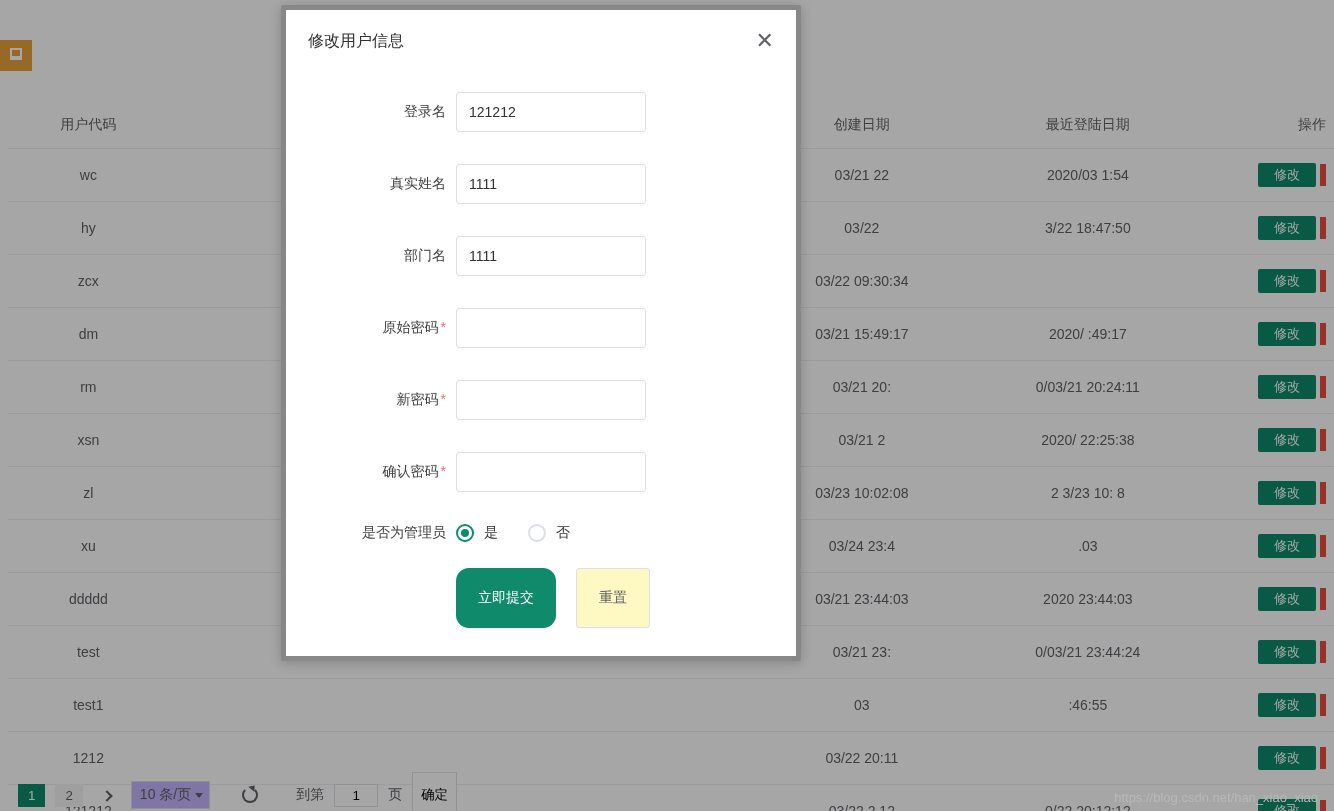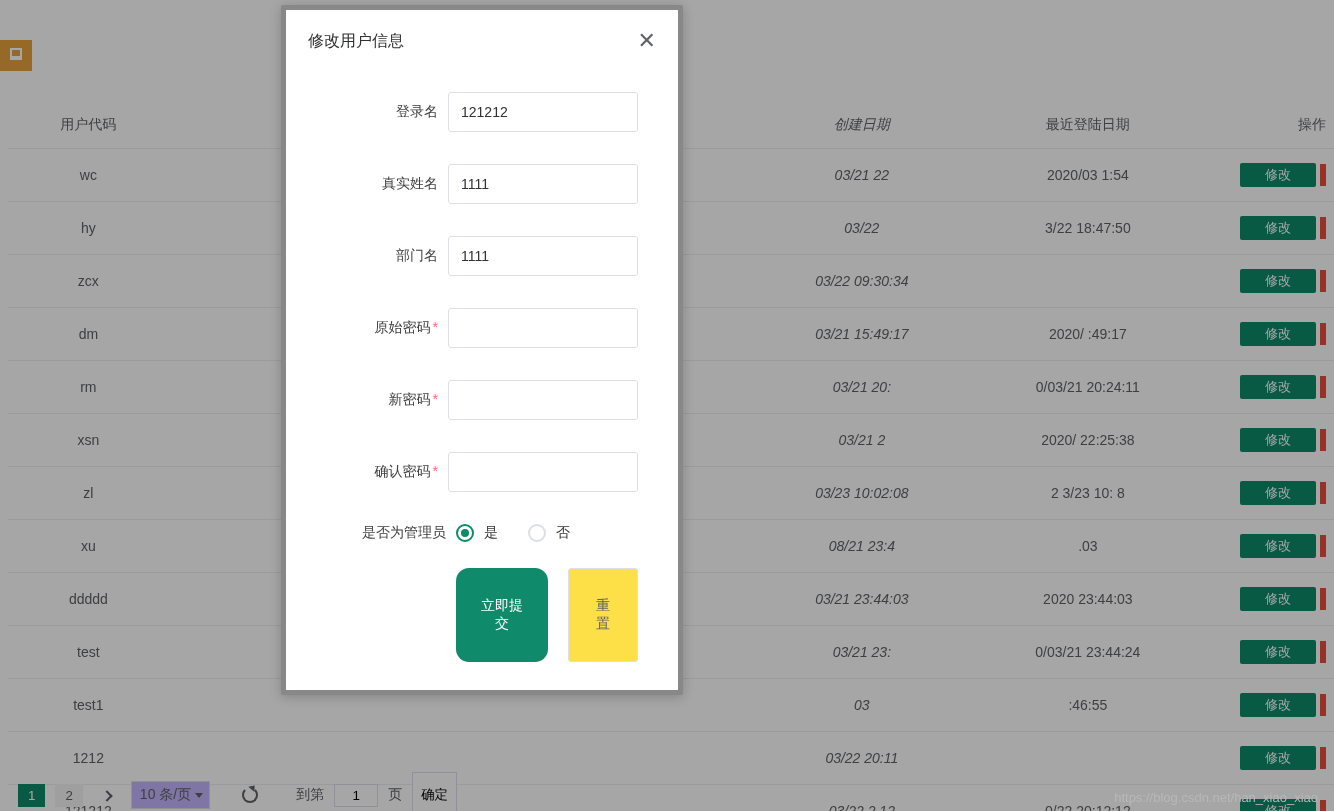--- a/index.html
+++ b/index.html
@@ -8,58 +8,58 @@
 
 .page { position: relative; width: 100%; height: 100%; }
 .btn-yellow { position: absolute; left: 0; top: 40px; background: #E6A23C; color: #fff; padding: 8px 10px; border: none; }
 .icon-doc { display: inline-block; width: 12px; height: 12px; border: 2px solid #fff; border-bottom-width: 4px; }
 
 .table { position: absolute; top: 102px; left: 8px; right: 0; border-collapse: collapse; width: 1326px; }
 .table th { font-weight: 500; color: #606266; background: #fff; padding: 14px 8px; border-bottom: 1px solid #ebeef5; }
 .table td { padding: 14px 8px; text-align: center; border-bottom: 1px solid #ebeef5; color: #606266; }
 .table .col-code { width: 160px; }
 .table .col-spacer { width: 590px; }
-.table .col-created { width: 200px; font-style: italic; }
+.table .col-created { width: 200px; }
 .table .col-lastlogin { width: 250px; }
 .table .col-op { width: 120px; text-align: right; padding-right: 8px; }
-.btn-edit { background: #0F8A6B; color: #fff; border: none; padding: 3px 25px; font-size: 13px; border-radius: 2px; cursor: pointer; }
+.btn-edit { background: #0F8A6B; color: #fff; border: none; padding: 3px 16px; font-size: 13px; border-radius: 2px; cursor: pointer; }
 .slice-red { display: inline-block; width: 6px; height: 22px; background: #E64E3E; margin-left: 4px; vertical-align: middle; }
 
 .pager { position: absolute; left: 18px; bottom: 0; display: flex; align-items: center; gap: 10px; color: #606266; height: 32px; }
 .pg-btn { padding: 4px 10px; border: none; background: #f4f4f5; color: #606266; cursor: pointer; }
 .pg-btn.active { background: #0F8A6B; color: #fff; }
 .chevron-right { display: inline-block; width: 8px; height: 8px; border-top: 2px solid #606266; border-right: 2px solid #606266; transform: rotate(45deg); }
 .page-size-sel { padding: 4px 18px 4px 8px; border: 1px solid #dcdfe6; background: #c4b5fd; position: relative; }
 .tri-down { position: absolute; right: 6px; top: 50%; margin-top: -2px; width: 0; height: 0; border-left: 4px solid transparent; border-right: 4px solid transparent; border-top: 5px solid #606266; }
 .refresh-icon { display: inline-block; width: 16px; height: 16px; border: 2px solid #606266; border-top-color: transparent; border-radius: 50%; position: relative; }
 .refresh-icon::after { content:""; position:absolute; top:-4px; left:5px; width:0; height:0; border-left:4px solid transparent; border-right:4px solid transparent; border-bottom:5px solid #606266; transform:rotate(40deg); }
 .goto-input { width: 44px; text-align: center; padding: 3px; border: 1px solid #dcdfe6; }
 .confirm-btn { padding: 13px 8px; border: 1px solid #dcdfe6; background: #fff; }
 
 
 .overlay { position: absolute; inset: 0; background: rgba(0,0,0,0.35); }
 
 
-.modal { position: absolute; left: 281px; top: 5px; width: 402px; background: #fff; border: 5px solid #888; border-radius: 2px; box-shadow: 0 2px 12px rgba(0,0,0,0.2); }
+.modal { position: absolute; left: 281px; top: 5px; width: 520px; background: #fff; border: 5px solid #888; border-radius: 2px; box-shadow: 0 2px 12px rgba(0,0,0,0.2); }
 .modal-head { display: flex; justify-content: space-between; align-items: center; padding: 18px 22px 8px; }
 .modal-title { font-size: 16px; color: #303133; }
 .close-x { font-size: 22px; color: #606266; cursor: pointer; font-weight: 300; }
 .modal-body { padding: 12px 40px 28px; }
 .frow { display: flex; align-items: center; margin: 18px 0; }
 .frow-gap-lg { margin-top: 32px; }
 .flabel { width: 130px; text-align: right; padding-right: 10px; color: #404040; font-size: 14px; }
 .req::after { content:"*"; color:#f56c6c; margin-left:2px; }
 .finput { width: 190px; height: 40px; padding: 0 12px; border: 1px solid #dcdfe6; border-radius: 3px; font-size: 14px; color: #303133; }
 .radio-wrap { display: inline-flex; align-items: center; margin-right: 30px; cursor: pointer; }
 .radio-circle { width: 18px; height: 18px; border: 2px solid #0F8A6B; border-radius: 50%; display: inline-flex; align-items: center; justify-content: center; margin-right: 10px; }
 .radio-circle.off { border-color: #dcdfe6; }
 .radio-circle .dot { width: 8px; height: 8px; border-radius: 50%; background: #0F8A6B; }
 .btn-row { display: flex; gap: 20px; padding-left: 130px; margin-top: 26px; }
 .btn-primary { background: #0F8A6B; color: #fff; border: none; padding: 12px 22px; font-size: 14px; border-radius: 13px; cursor: pointer; }
-.btn-plain { background: #fde047; color: #606266; border: 1px solid #dcdfe6; padding: 28px 22px; font-size: 14px; border-radius: 3px; cursor: pointer; }
+.btn-plain { background: #fef9c3; color: #606266; border: 1px solid #dcdfe6; padding: 20px 22px; font-size: 14px; border-radius: 3px; cursor: pointer; }
 
 .watermark { position: absolute; right: 16px; bottom: 6px; color: #b8b8b8; font-size: 13px; font-family: Arial; }
 </style>
 </head>
 <body>
 
 <div class="page">
 
   <button class="btn-yellow"><span class="icon-doc"></span></button>
 
@@ -119,21 +119,21 @@
         <tr>
           <td class="col-code">zl</td>
           <td class="col-spacer"></td>
           <td class="col-created">03/23 10:02:08</td>
           <td class="col-lastlogin">2   3/23 10:   8</td>
           <td class="col-op"><button class="btn-edit">修改</button><span class="slice-red"></span></td>
         </tr>
         <tr>
           <td class="col-code">xu</td>
           <td class="col-spacer"></td>
-          <td class="col-created">08/21 23:4</td>
+          <td class="col-created">03/24 23:4</td>
           <td class="col-lastlogin">            .03</td>
           <td class="col-op"><button class="btn-edit">修改</button><span class="slice-red"></span></td>
         </tr>
         <tr>
           <td class="col-code">ddddd</td>
           <td class="col-spacer"></td>
           <td class="col-created">03/21 23:44:03</td>
           <td class="col-lastlogin">2020     23:44:03</td>
           <td class="col-op"><button class="btn-edit">修改</button><span class="slice-red"></span></td>
         </tr>

